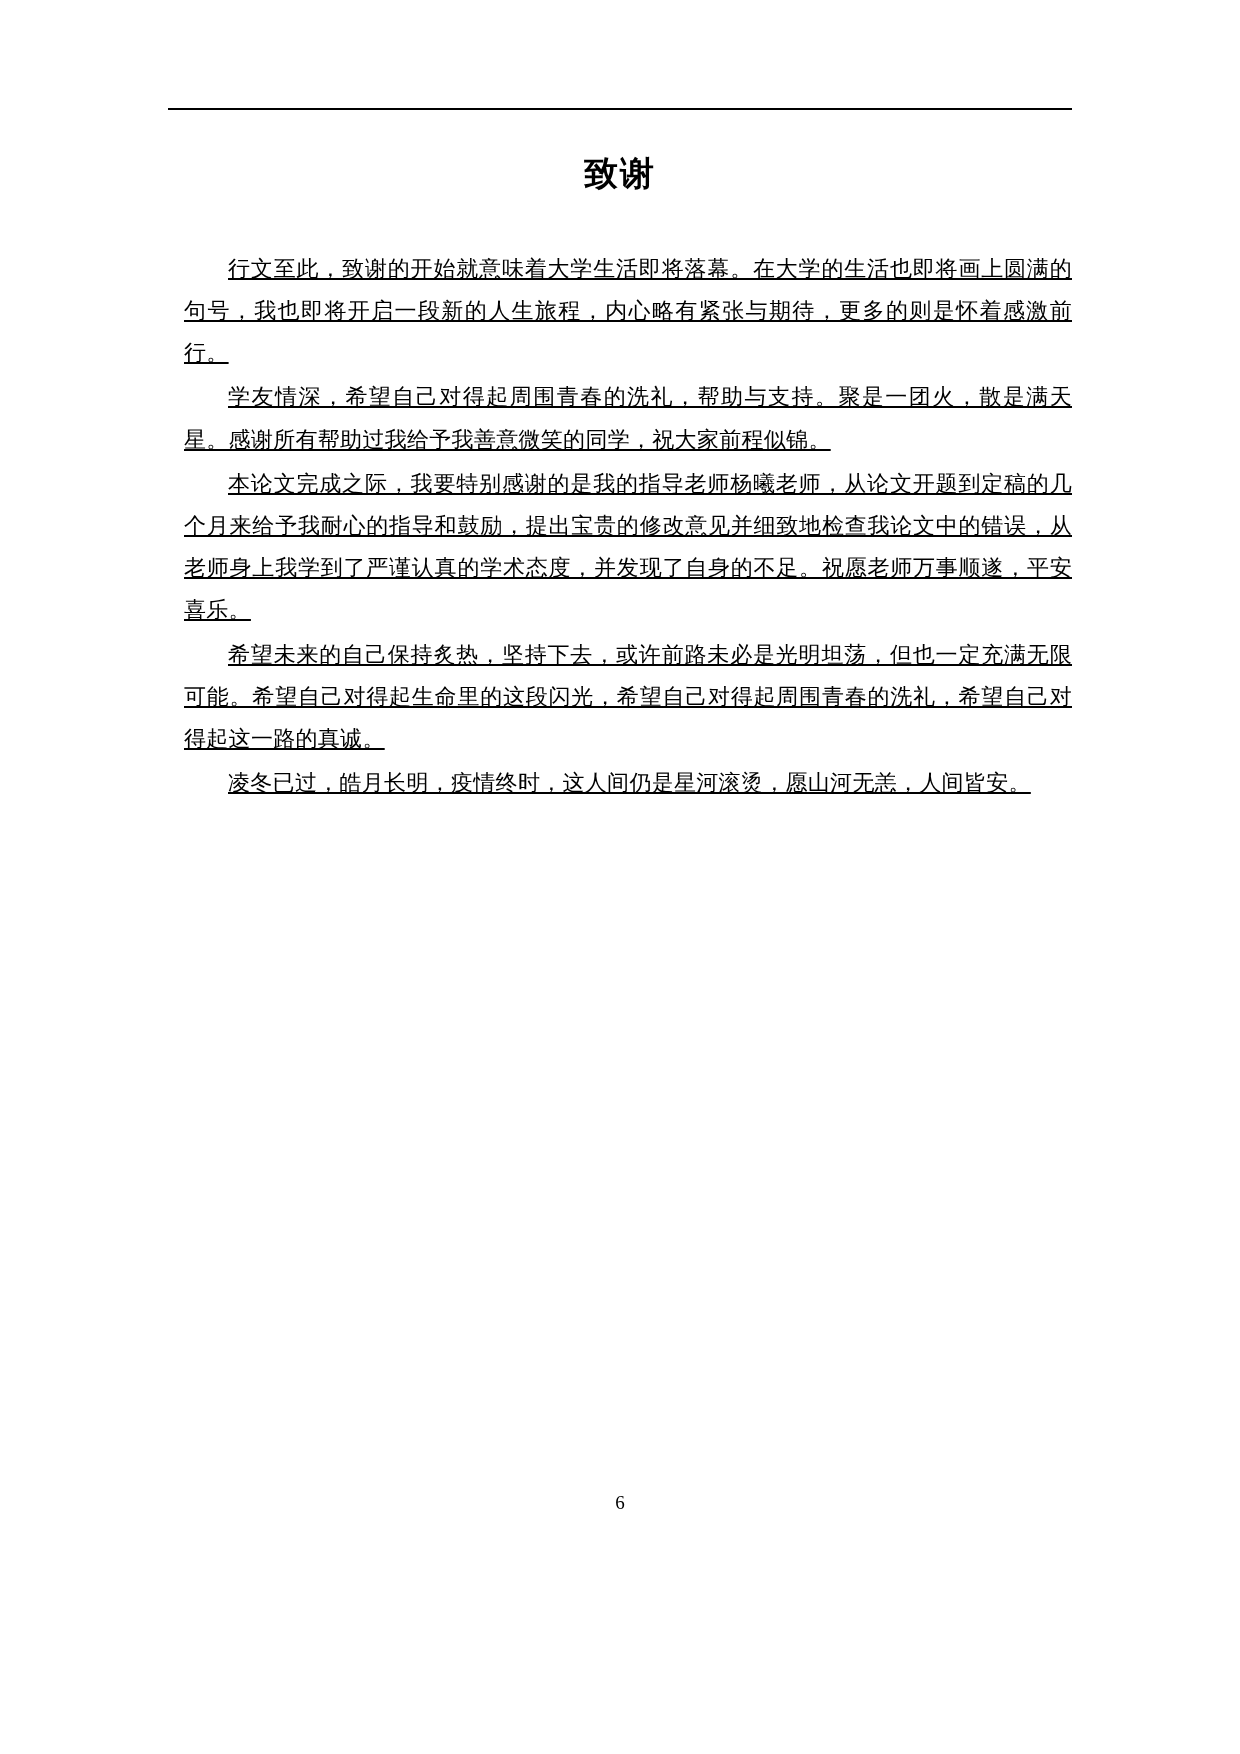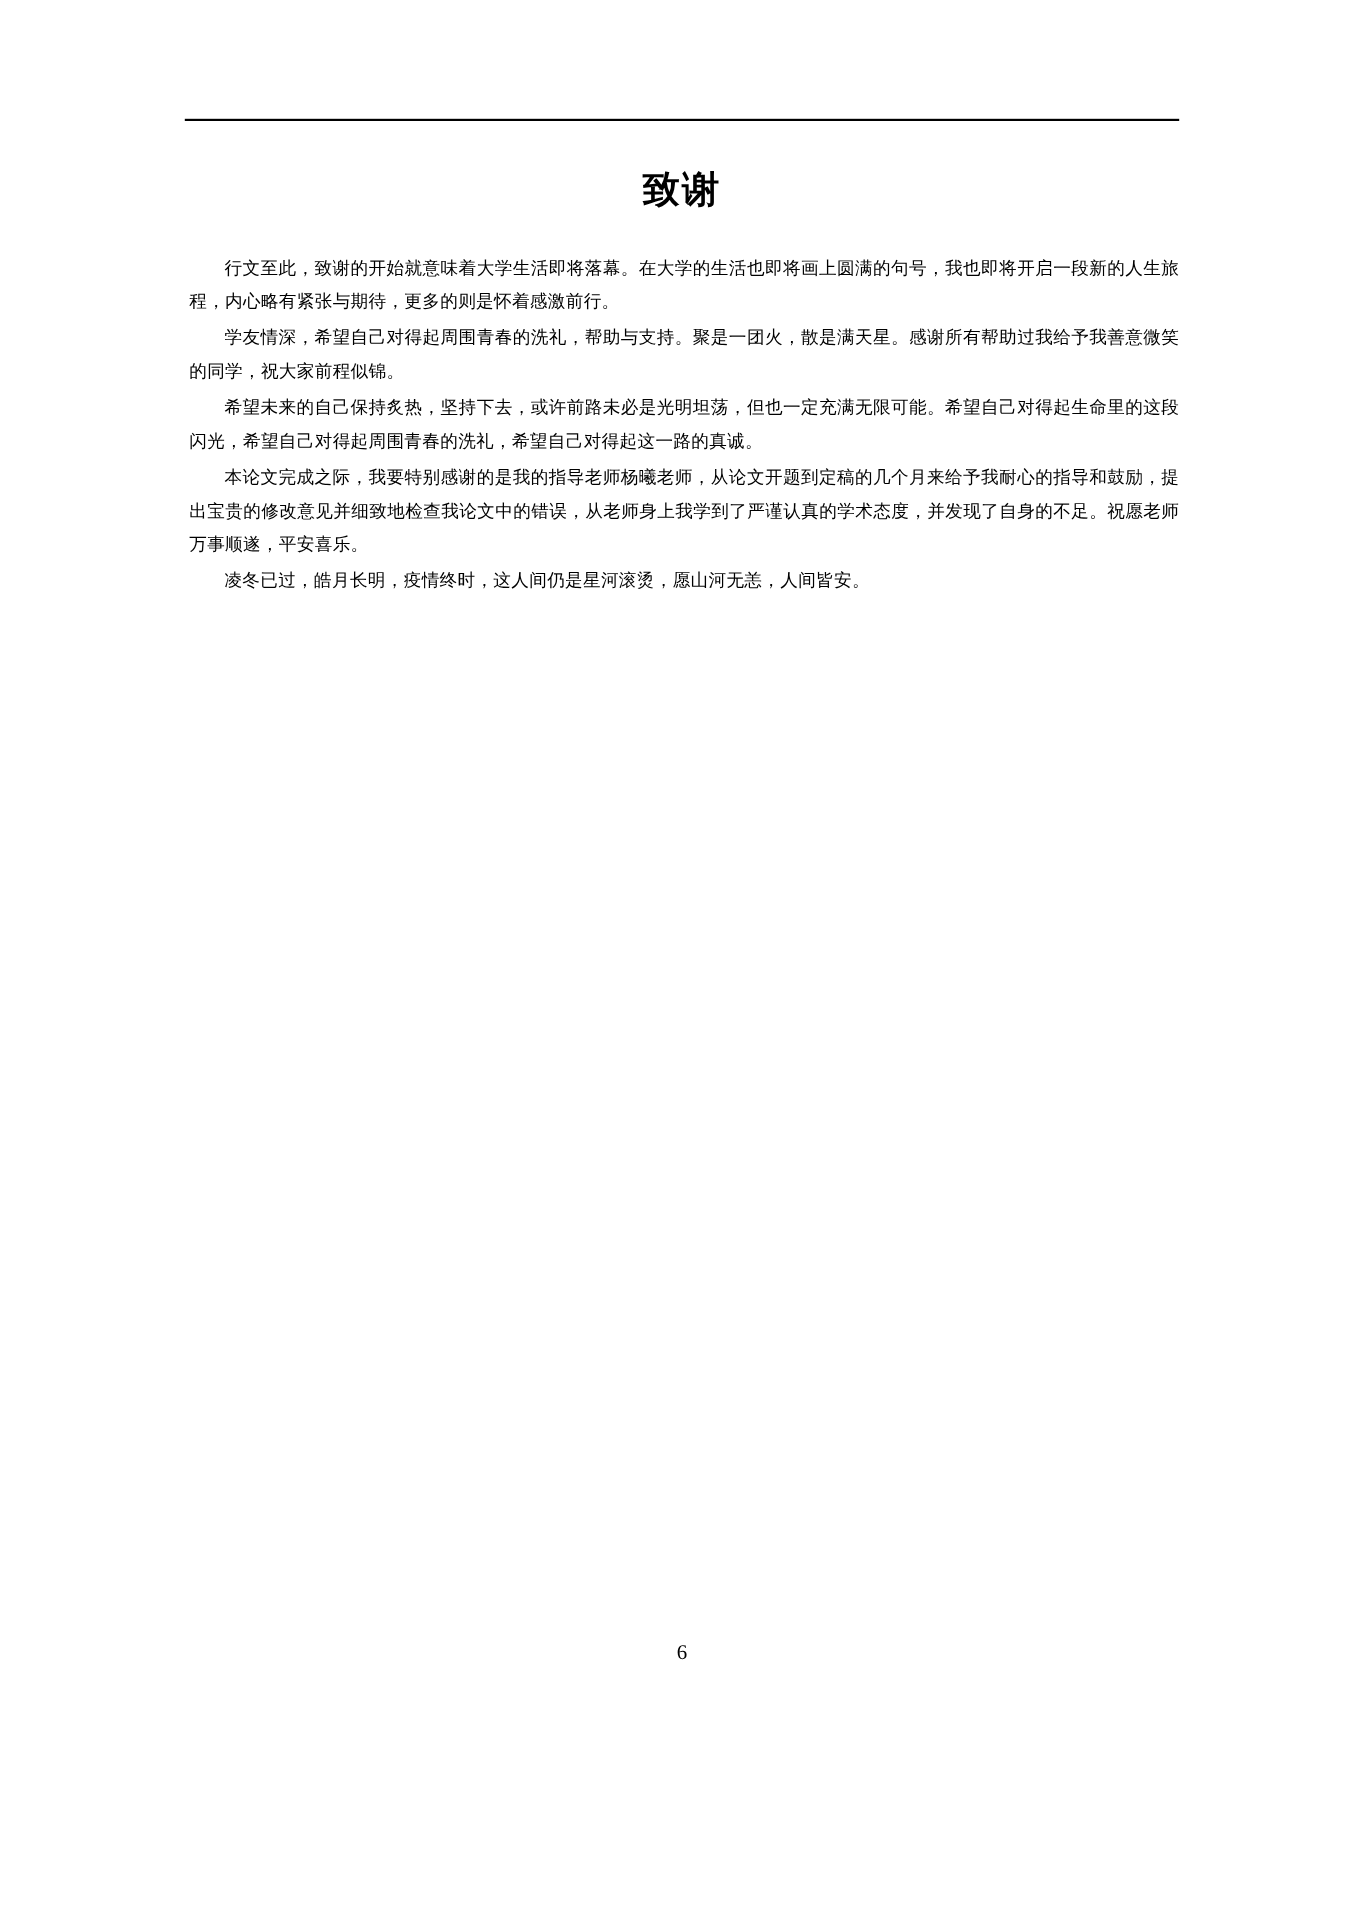--- a/index.html
+++ b/index.html
@@ -34,31 +34,32 @@
     left: 168px;
     top: 150px;
     width: 904px;
   }
   .doc-title {
     font-family: "DejaVu Sans", "Liberation Sans", sans-serif;
     font-weight: bold;
     font-size: 34px;
     text-align: center;
     letter-spacing: 2px;
-    margin: 0 0 32px 0;
+    margin: 0 0 50px 0;
     line-height: 1.4;
   }
   .para {
-    font-size: 16px;
+    font-size: 22px;
     line-height: 1.92;
     text-align: justify;
     text-justify: inter-ideograph;
     text-indent: 2em;
-    margin: 0 0 2px 4px;
+    margin: 0 0 2px 16px;
     letter-spacing: 0.3px;
+    text-decoration: underline;
   }
   .footer {
     position: absolute;
     left: 0;
     top: 1492px;
     width: 1240px;
     text-align: center;
     font-size: 19px;
     font-family: "Liberation Serif", "DejaVu Serif", serif;
   }
@@ -69,21 +70,21 @@
 <div class="page">
 
   <div class="header-rule"></div>
 
   <div class="content">
 
     <h1 class="doc-title">致谢</h1>
 
     <p class="para">行文至此，致谢的开始就意味着大学生活即将落幕。在大学的生活也即将画上圆满的句号，我也即将开启一段新的人生旅程，内心略有紧张与期待，更多的则是怀着感激前行。</p>
     <p class="para">学友情深，希望自己对得起周围青春的洗礼，帮助与支持。聚是一团火，散是满天星。感谢所有帮助过我给予我善意微笑的同学，祝大家前程似锦。</p>
+    <p class="para">本论文完成之际，我要特别感谢的是我的指导老师杨曦老师，从论文开题到定稿的几个月来给予我耐心的指导和鼓励，提出宝贵的修改意见并细致地检查我论文中的错误，从老师身上我学到了严谨认真的学术态度，并发现了自身的不足。祝愿老师万事顺遂，平安喜乐。</p>
     <p class="para">希望未来的自己保持炙热，坚持下去，或许前路未必是光明坦荡，但也一定充满无限可能。希望自己对得起生命里的这段闪光，希望自己对得起周围青春的洗礼，希望自己对得起这一路的真诚。</p>
-    <p class="para">本论文完成之际，我要特别感谢的是我的指导老师杨曦老师，从论文开题到定稿的几个月来给予我耐心的指导和鼓励，提出宝贵的修改意见并细致地检查我论文中的错误，从老师身上我学到了严谨认真的学术态度，并发现了自身的不足。祝愿老师万事顺遂，平安喜乐。</p>
     <p class="para">凌冬已过，皓月长明，疫情终时，这人间仍是星河滚烫，愿山河无恙，人间皆安。</p>
 
   </div>
 
   <div class="footer">6</div>
 
 </div>
 
 </body></html>

